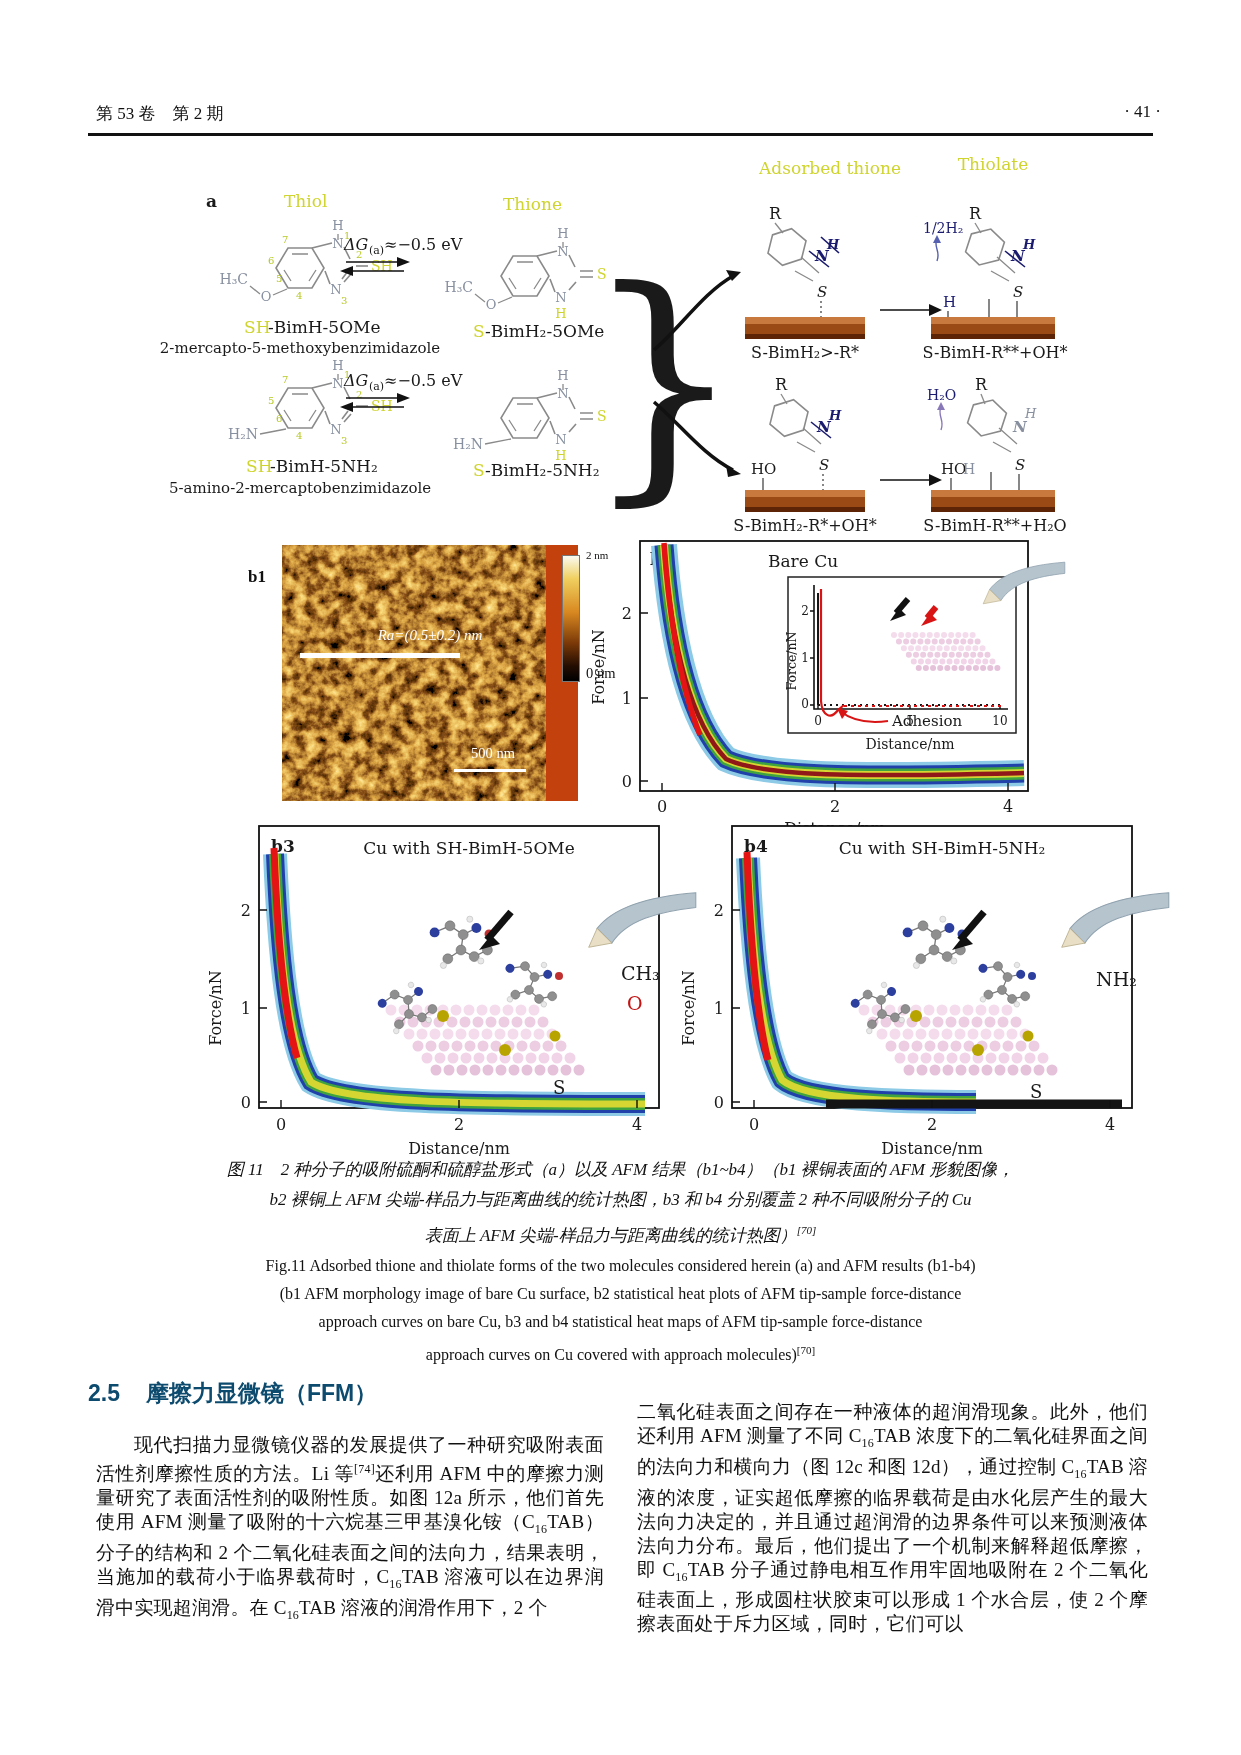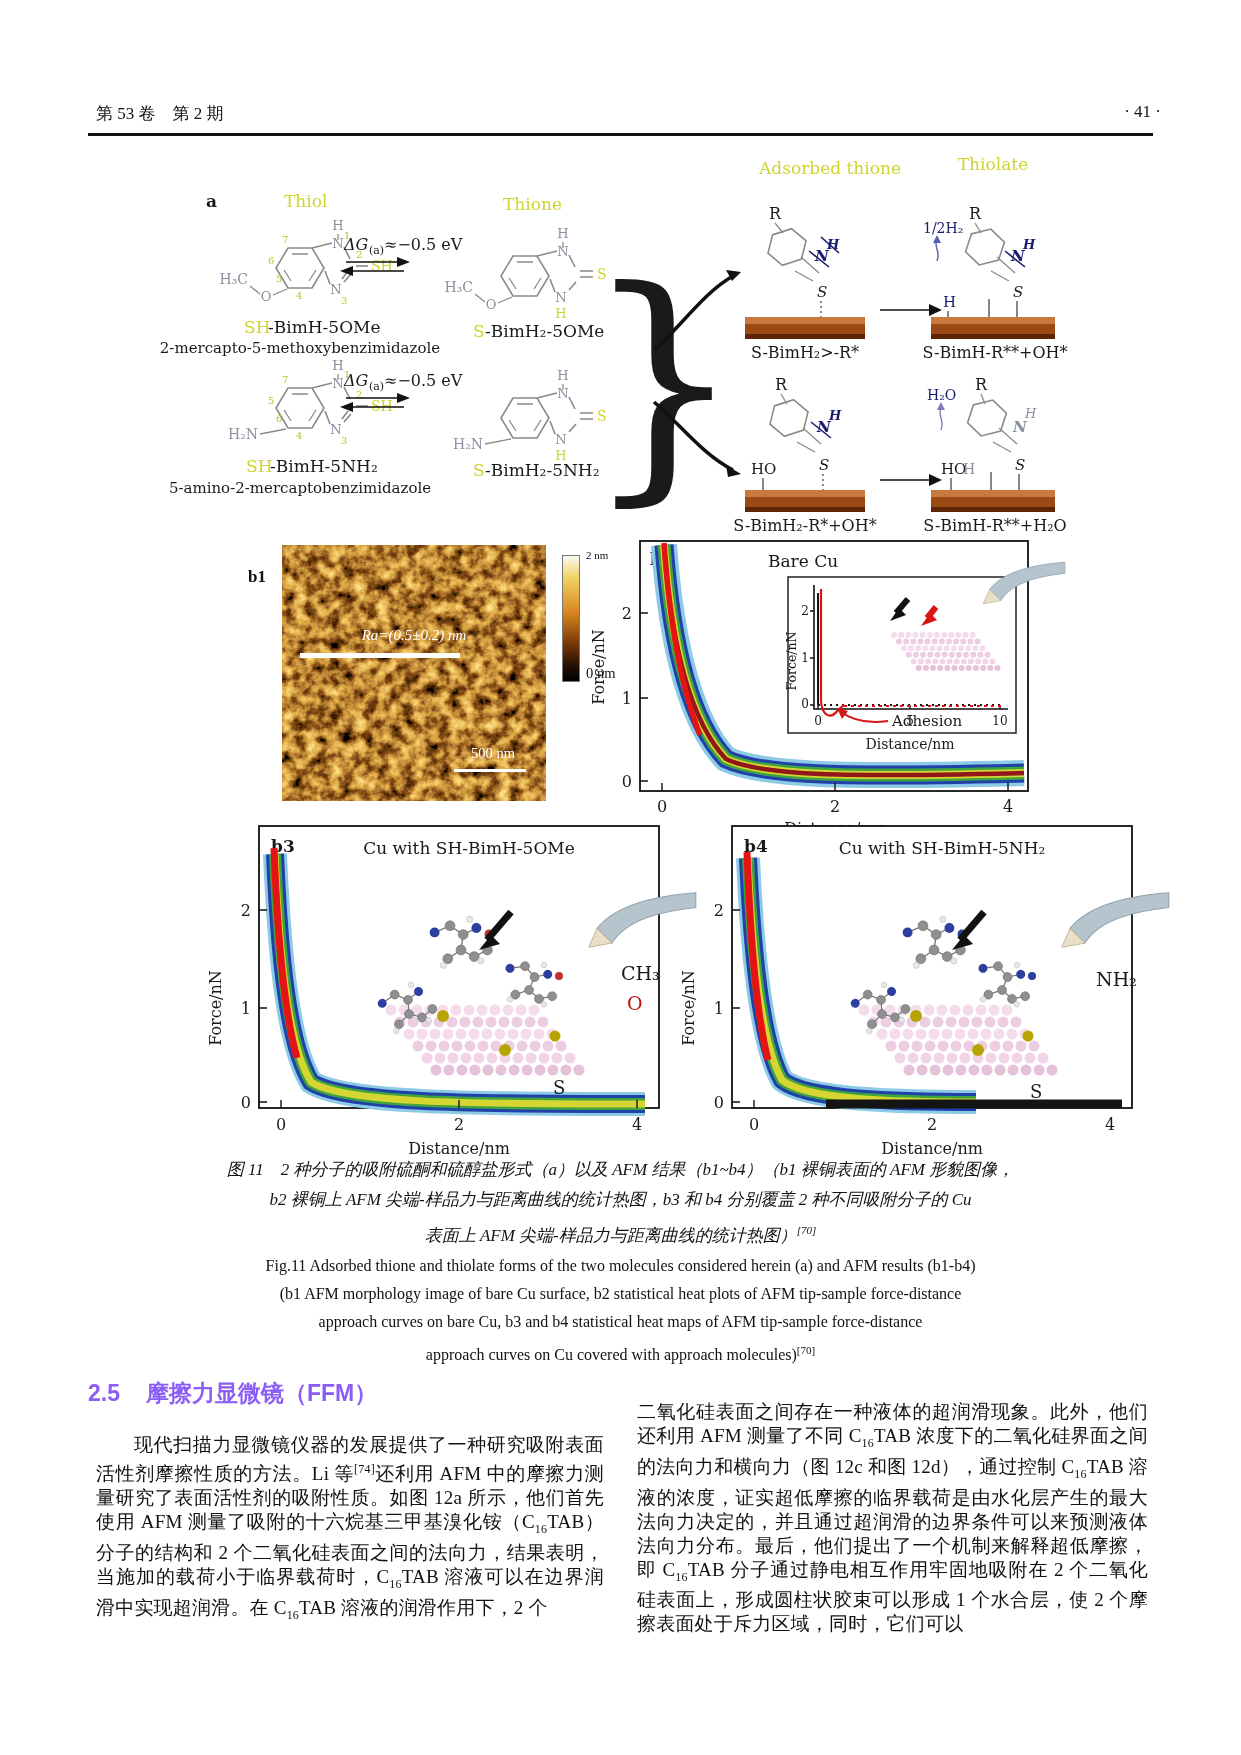--- a/index.html
+++ b/index.html
@@ -17,38 +17,38 @@
   svg text{font-family:"DejaVu Serif","Liberation Serif",serif;fill:#1a1a1a;}
   .yl{fill:#cfd42e;} .gy{fill:#8890a0;} .nv{fill:#1a1a6e;} .rd{fill:#c41414;}
   .num{fill:#b7c924;font-size:10px;}
   .bond{stroke:#8a8a8a;stroke-width:1.6;fill:none;}
   .bondd{stroke:#8a8a8a;stroke-width:1.3;fill:none;}
   .axis{stroke:#111;stroke-width:1.6;fill:none;}
   .tick{stroke:#111;stroke-width:1.4;}
   
   .b1wrap{position:absolute;left:160px;top:395px;width:420px;height:270px;}
   .b1label{position:absolute;left:0;top:22px;font-size:17px;font-weight:bold;}
-  .afm{position:absolute;left:34px;top:0;width:264px;height:256px;background:#0369a1;}
+  .afm{position:absolute;left:34px;top:0;width:296px;height:256px;background:#c2410c;}
   .afm svg{position:absolute;left:0;top:0;}
   .ra{position:absolute;left:0;top:82px;width:100%;text-align:center;color:#fff;font-style:italic;font-size:15px;}
   .rabar{position:absolute;left:18px;top:108px;width:160px;height:5px;background:#fff;}
   .sb{position:absolute;left:166px;top:200px;width:90px;text-align:center;color:#fff;font-size:14.5px;}
   .sbline{position:absolute;left:172px;top:224px;width:72px;height:3px;background:#fff;}
   .cbar{position:absolute;left:314px;top:10px;width:16px;height:125px;border:1px solid #777;
         background:linear-gradient(to bottom,#fafaf2 0%,#f0d060 18%,#d88820 45%,#7a3808 70%,#240e02 88%,#000 100%);}
   .cbt{position:absolute;left:338px;top:4px;font-size:11px;}
   .cbb{position:absolute;left:338px;top:120px;font-size:14.5px;}
   
   .caps{position:absolute;left:88px;top:1155px;width:1065px;text-align:center;}
   .capzh{font-size:17px;line-height:30px;font-style:italic;}
   .capen{font-size:16px;line-height:26px;margin-top:2px;}
   .caps sup{font-size:11px;}
   
   .h25{position:absolute;left:88px;top:1378px;font-family:"Liberation Sans","DejaVu Sans",sans-serif;
-       font-weight:bold;font-size:23px;color:#8b5cf6;}
+       font-weight:bold;font-size:23px;color:#0c4a6e;}
   .h25 .sp{display:inline-block;width:26px;}
   .colL{position:absolute;left:88px;top:1425px;width:524px;}
   .colR{position:absolute;left:629px;top:1392px;width:527px;}
   .para{font-size:19px;line-height:24px;text-align:justify;letter-spacing:0.2px;margin:8px;}
   .indent{text-indent:2em;}
   .para sub{font-size:12px;} .para sup{font-size:12px;}
 </style>
 </head>
 <body>
 

